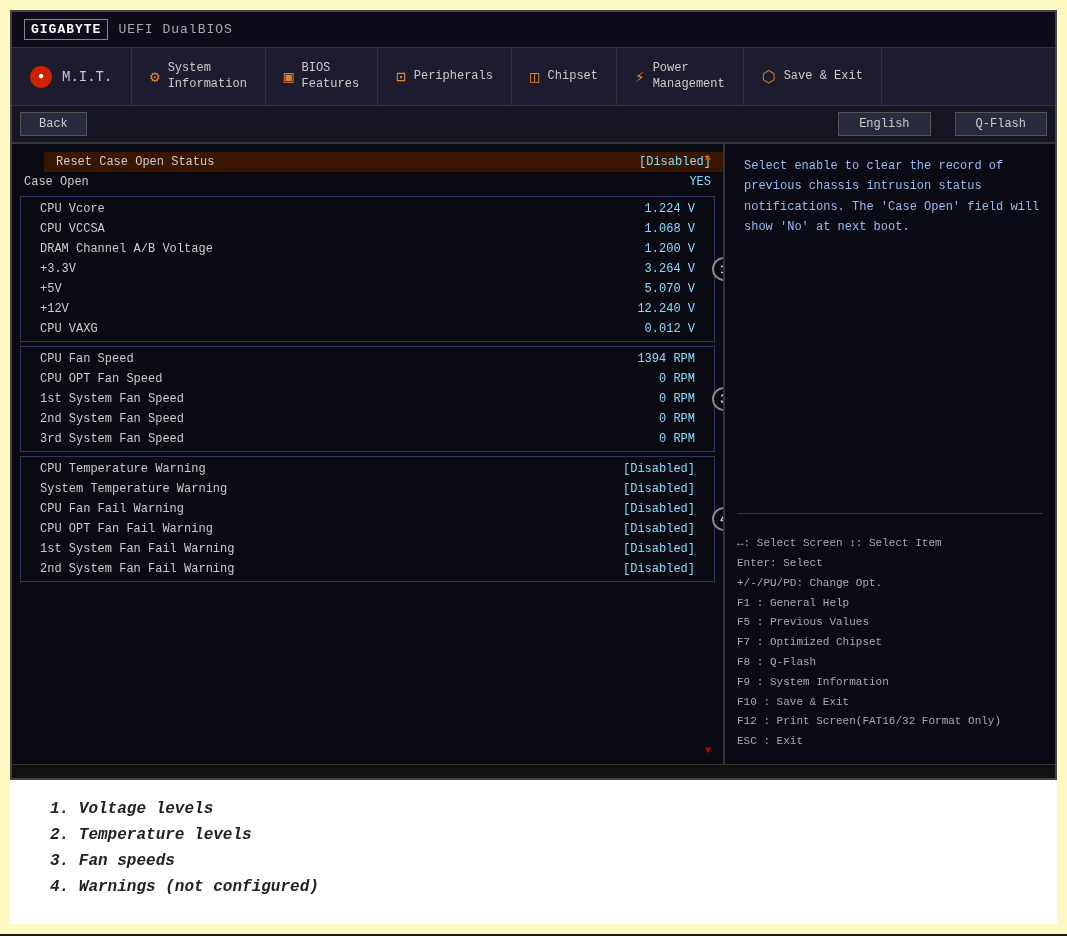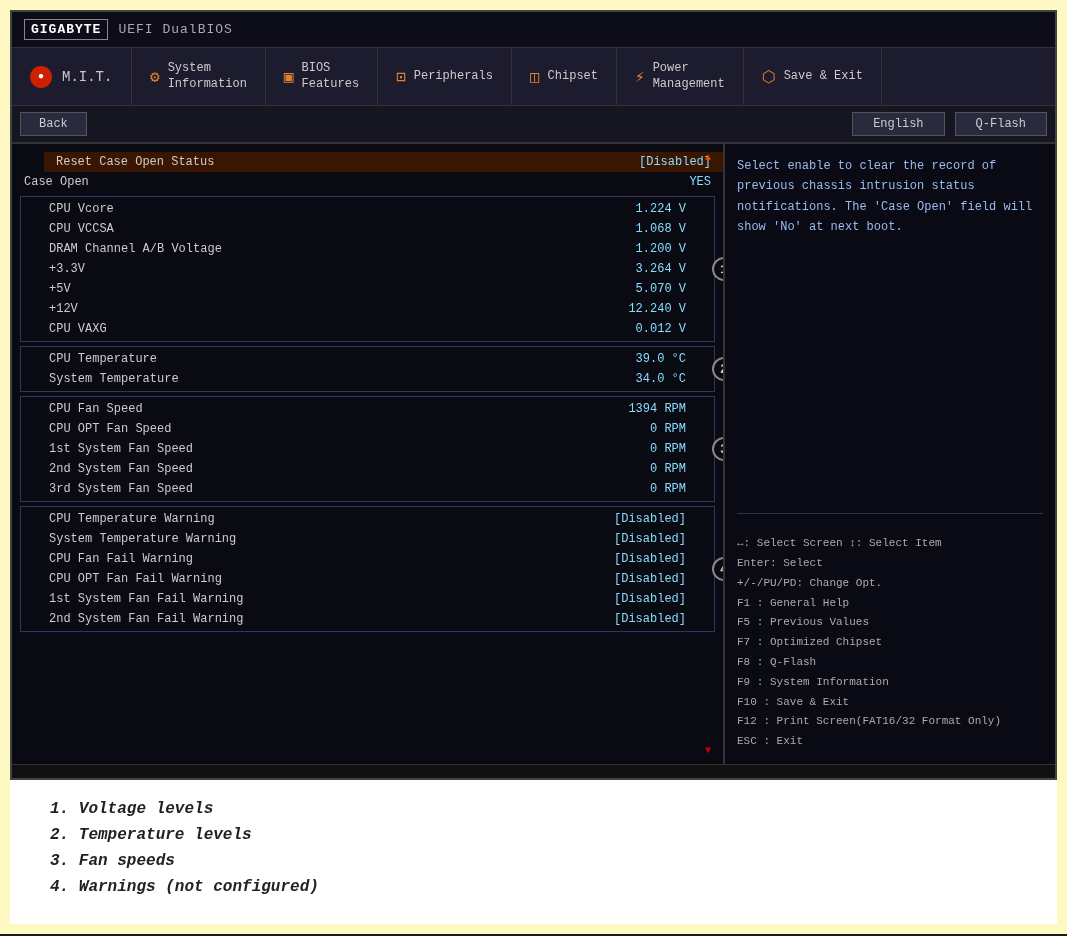--- a/index.html
+++ b/index.html
@@ -113,21 +113,21 @@
     }
 
     
     .nav-bar2 {
       background: #161622;
       display: flex;
       align-items: center;
       padding: 4px 8px;
       border-bottom: 2px solid #333;
       height: 38px;
-      gap: 6px;
+      gap: 20px;
     }
 
     .back-btn {
       background: #2a2a3e;
       color: #ccc;
       border: 1px solid #555;
       padding: 4px 18px;
       font-size: 12px;
       cursor: pointer;
       font-family: 'Courier New', Courier, monospace;
@@ -172,20 +172,21 @@
       display: flex;
       flex-direction: column;
       gap: 12px;
     }
 
     .help-text {
       color: #9be;
       font-size: 12px;
       line-height: 1.7;
       flex: 1;
+      margin-left: 7px;
     }
 
     .key-help {
       color: #aaa;
       font-size: 11px;
       line-height: 1.8;
     }
 
     
     .bios-row {
@@ -203,21 +204,21 @@
       margin-left: 32px;
     }
 
     .bios-row .row-label { color: #ccc; }
     .bios-row .row-value { color: #8df; }
 
     
     .group-box {
       border: 1px solid #336;
       margin: 4px 8px;
-      padding: 2px 16px;
+      padding: 2px 7px;
       position: relative;
     }
 
     .group-num {
       position: absolute;
       right: -22px;
       top: 50%;
       transform: translateY(-50%);
       width: 24px;
       height: 24px;
@@ -379,31 +380,20 @@
           <div class="bios-row">
             <span class="row-label">+12V</span>
             <span class="row-value">12.240 V</span>
           </div>
           <div class="bios-row">
             <span class="row-label">CPU VAXG</span>
             <span class="row-value">0.012 V</span>
           </div>
         </div>
 
-        <div class="group-box">
-          <div class="group-num">2</div>
-          <div class="bios-row">
-            <span class="row-label">CPU Temperature</span>
-            <span class="row-value">39.0 °C</span>
-          </div>
-          <div class="bios-row">
-            <span class="row-label">System Temperature</span>
-            <span class="row-value">34.0 °C</span>
-          </div>
-        </div>
 
         <div class="group-box">
           <div class="group-num">3</div>
           <div class="bios-row">
             <span class="row-label">CPU Fan Speed</span>
             <span class="row-value">1394 RPM</span>
           </div>
           <div class="bios-row">
             <span class="row-label">CPU OPT Fan Speed</span>
             <span class="row-value">0 RPM</span>

